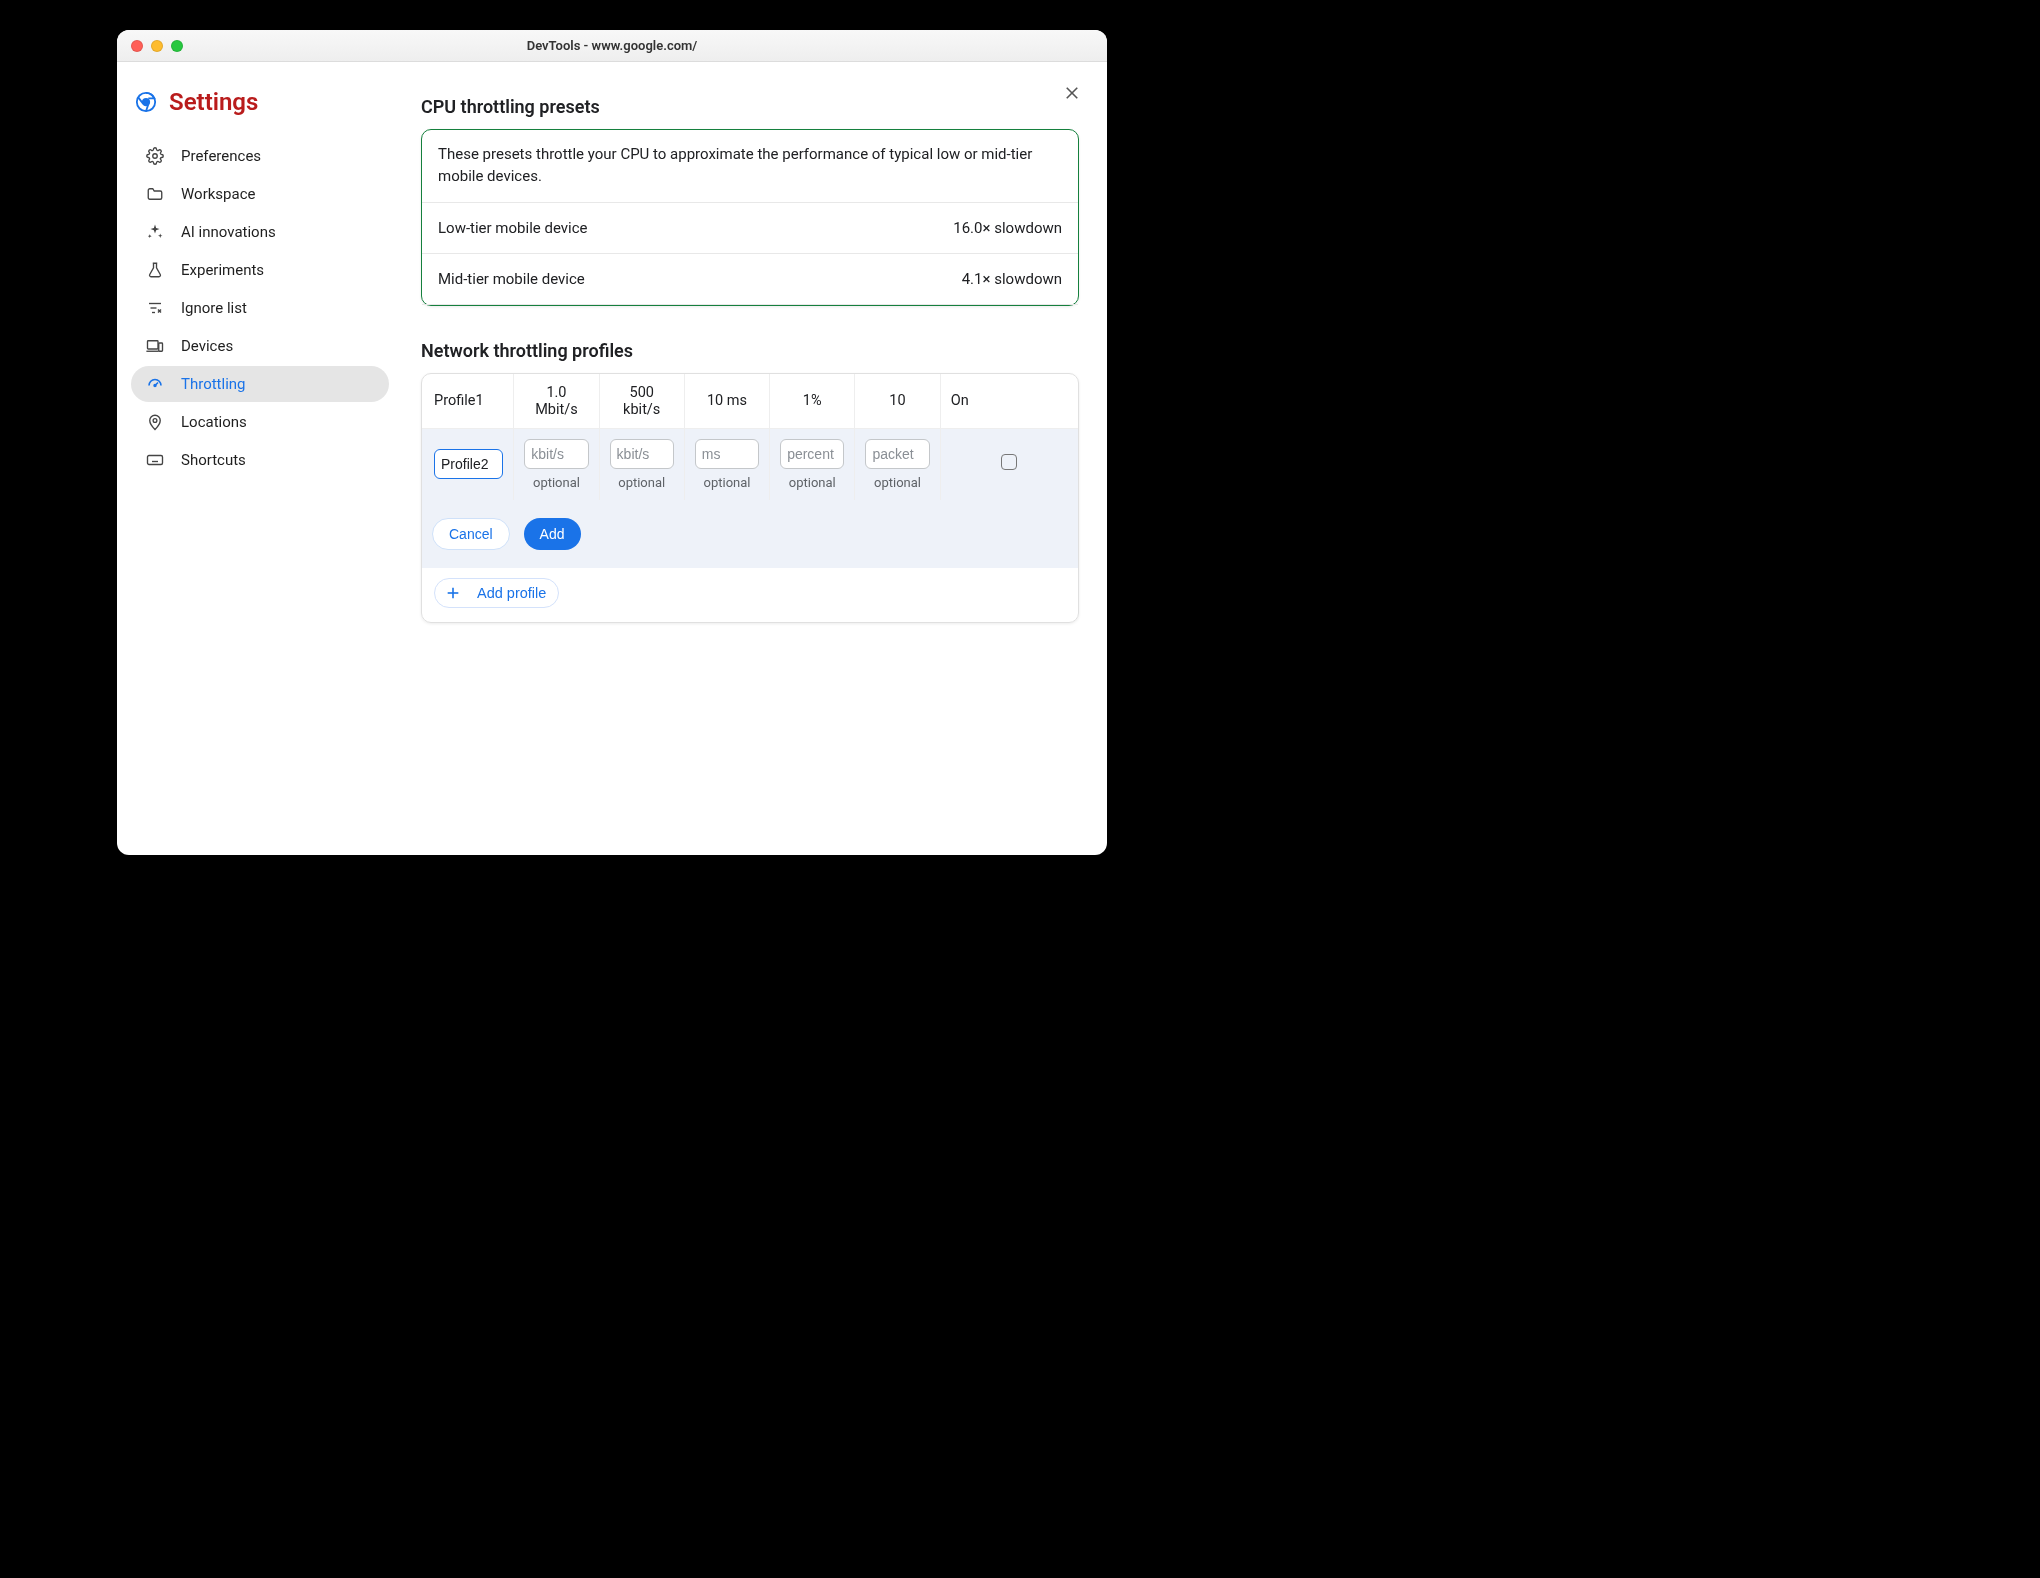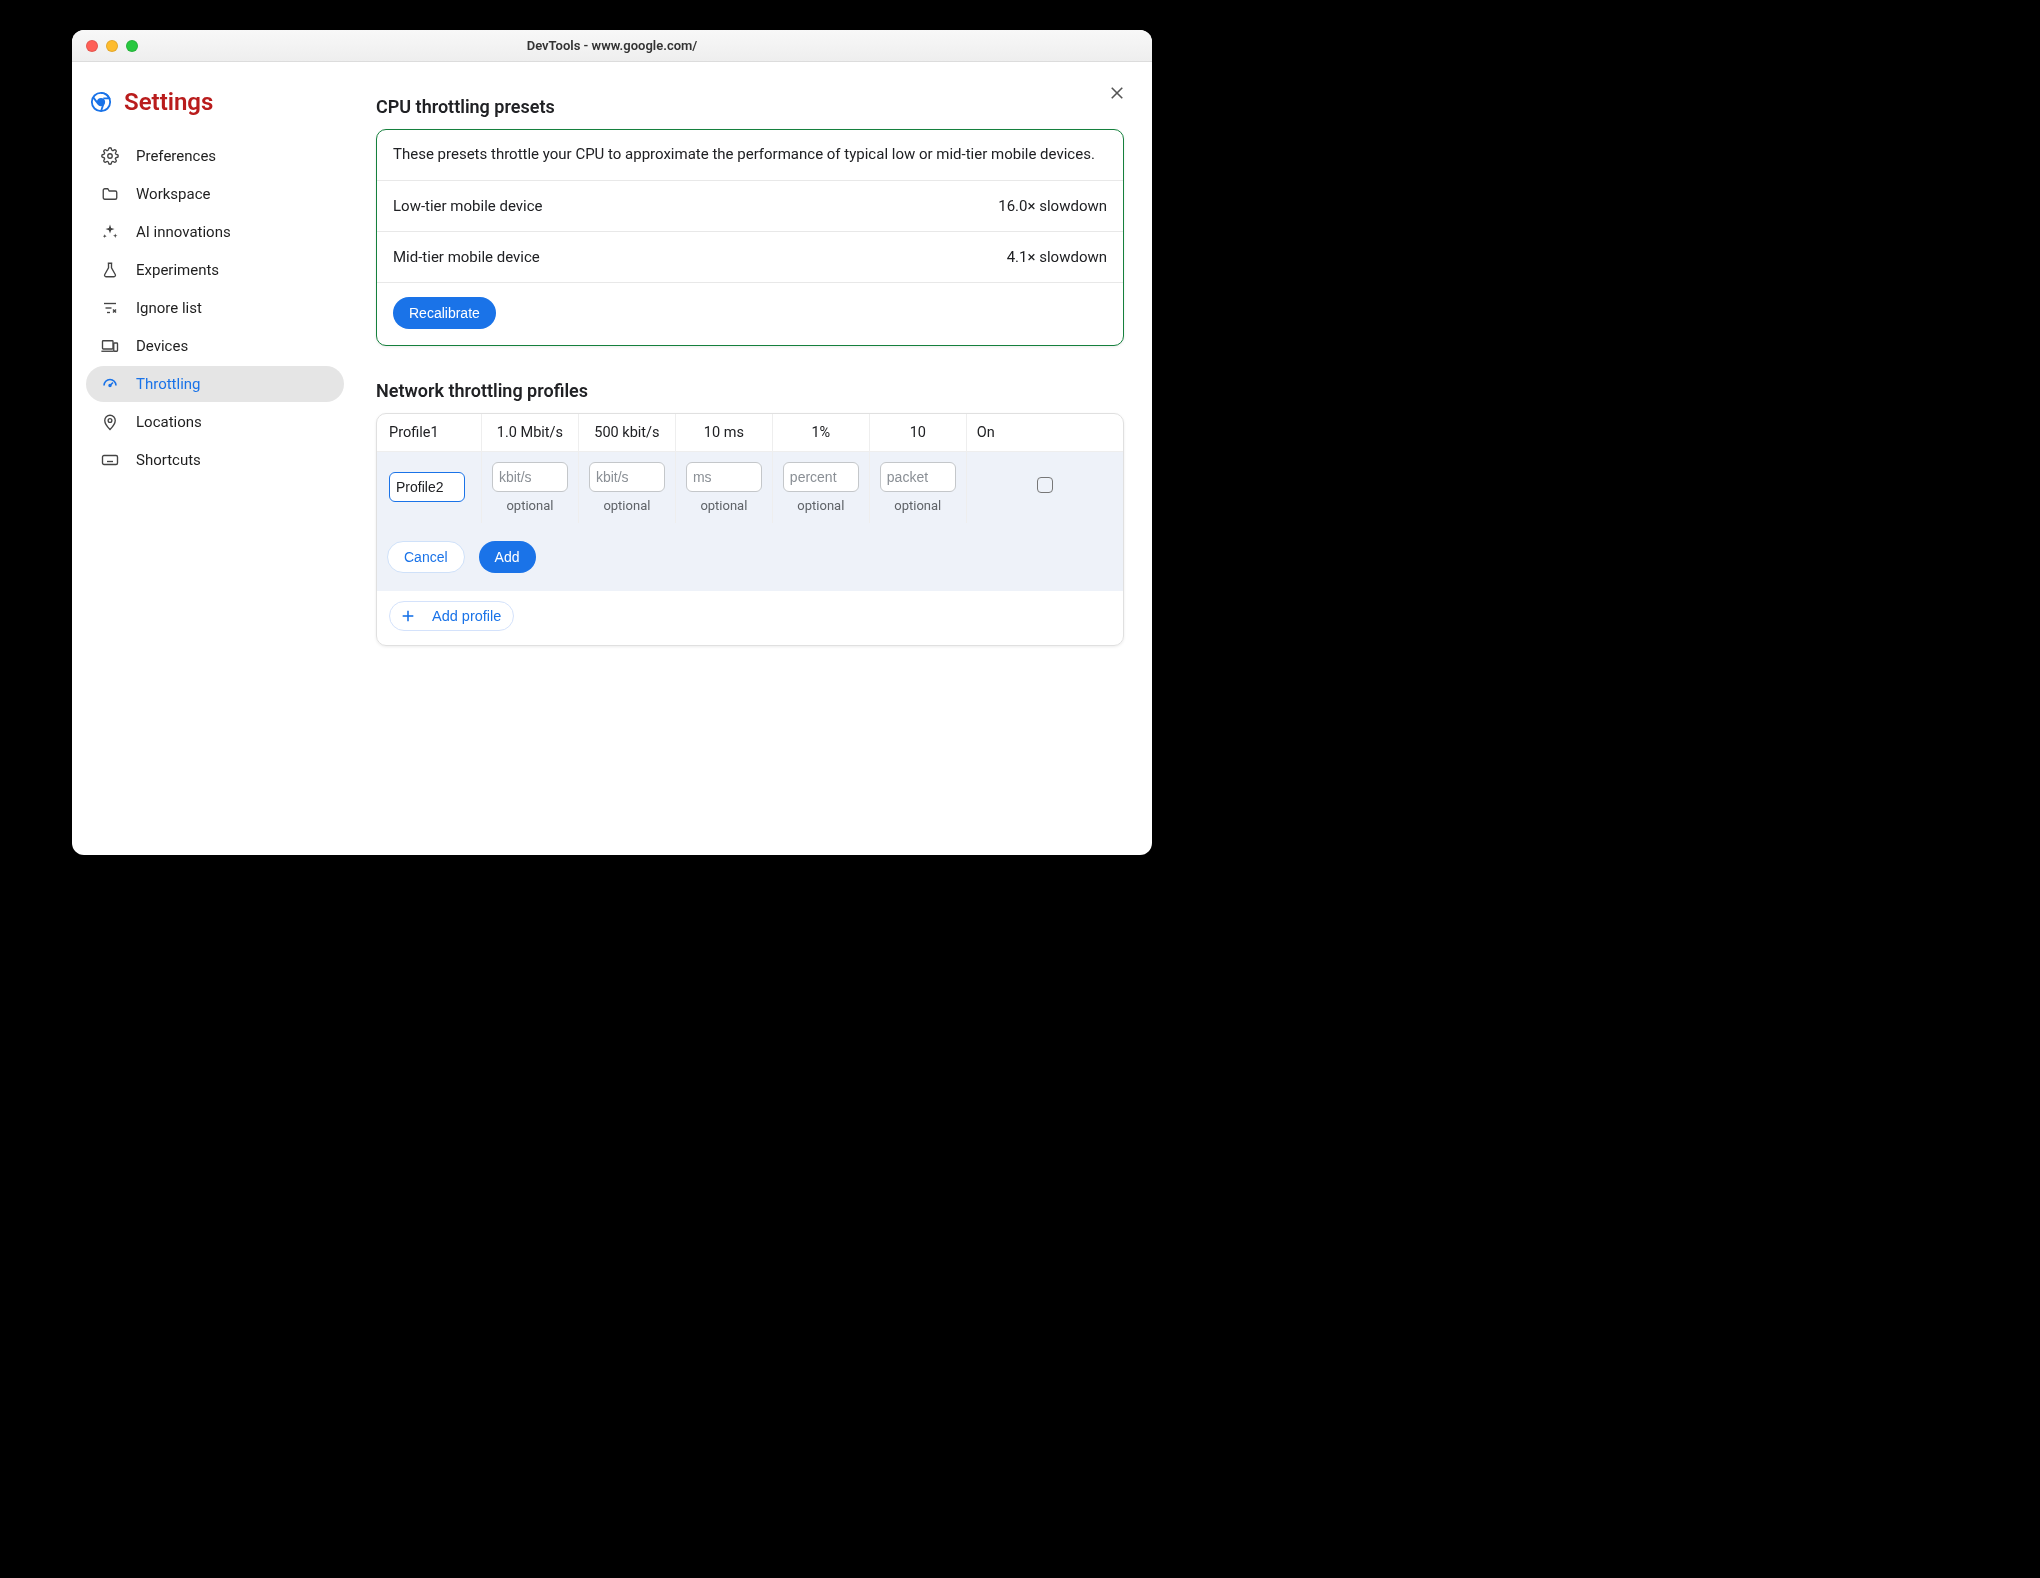--- a/index.html
+++ b/index.html
@@ -7,21 +7,21 @@
       background: #000;
       font-family: -apple-system, BlinkMacSystemFont, "Segoe UI", Roboto, sans-serif;
       width: 1224px;
       height: 947px;
       display: flex;
       align-items: flex-start;
       justify-content: center;
       padding-top: 30px;
     }
     .window {
-      width: 1080px;
+      width: 990px;
       height: 825px;
       background: #fff;
       border-radius: 12px;
       box-shadow: 0 20px 60px rgba(0,0,0,0.4);
       overflow: hidden;
       display: flex;
       flex-direction: column;
     }
     .titlebar {
       height: 32px;
@@ -269,23 +269,20 @@
       <h2 class="section">CPU throttling presets</h2>
       <div class="card">
         <div class="card-desc">These presets throttle your CPU to approximate the performance of typical low or mid-tier mobile devices.</div>
         <div class="preset-row">
           <span>Low-tier mobile device</span>
           <span>16.0× slowdown</span>
         </div>
         <div class="preset-row">
           <span>Mid-tier mobile device</span>
           <span>4.1× slowdown</span>
-        </div>
-        <div class="preset-action">
-          <button class="btn-primary">Recalibrate</button>
         </div>
       </div>
 
       <h2 class="section" style="margin-top:34px">Network throttling profiles</h2>
       <div class="net-card">
         <table class="table">
           <colgroup>
             <col style="width:14%">
               <col style="width:13%">
               <col style="width:13%">

